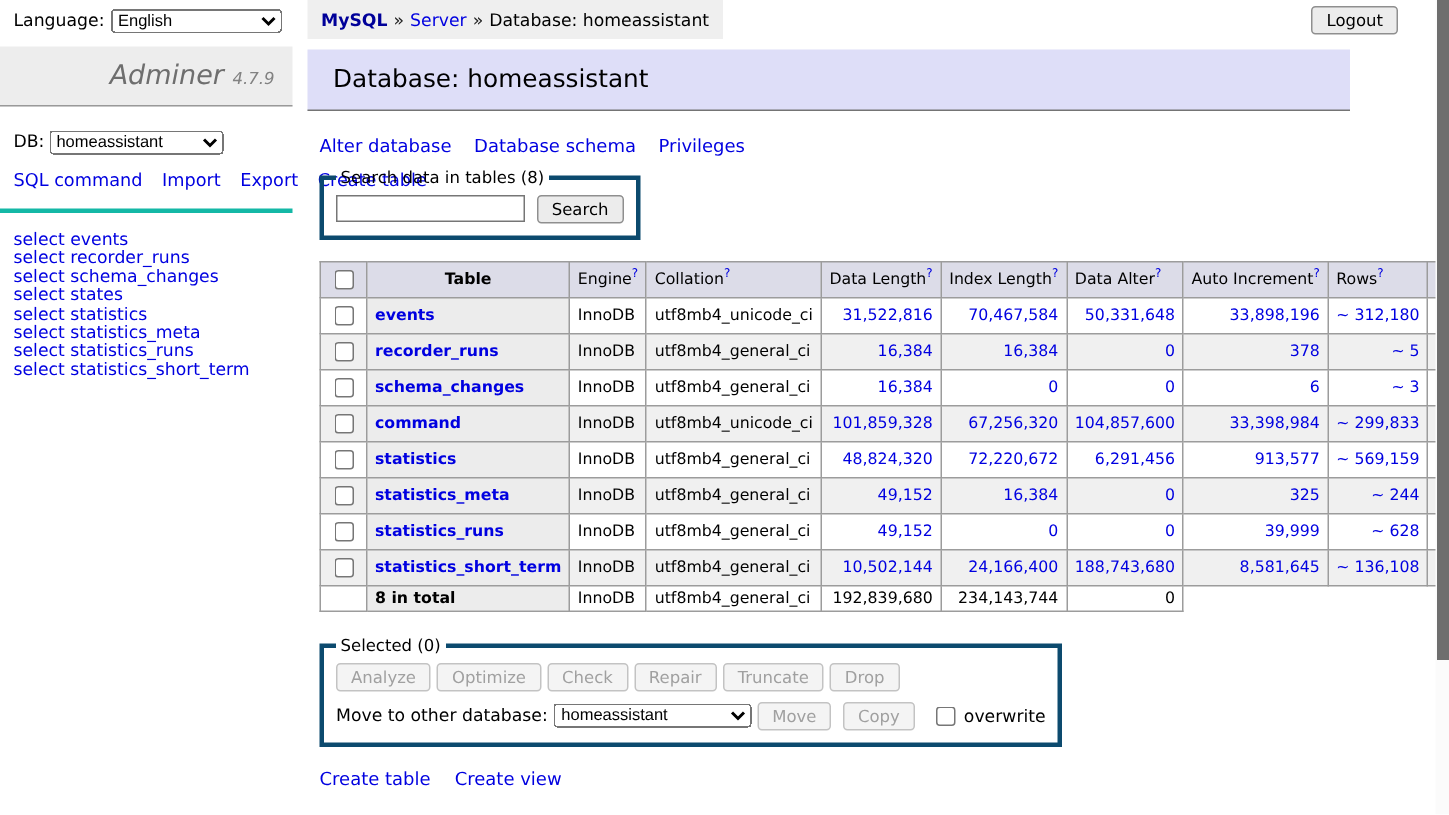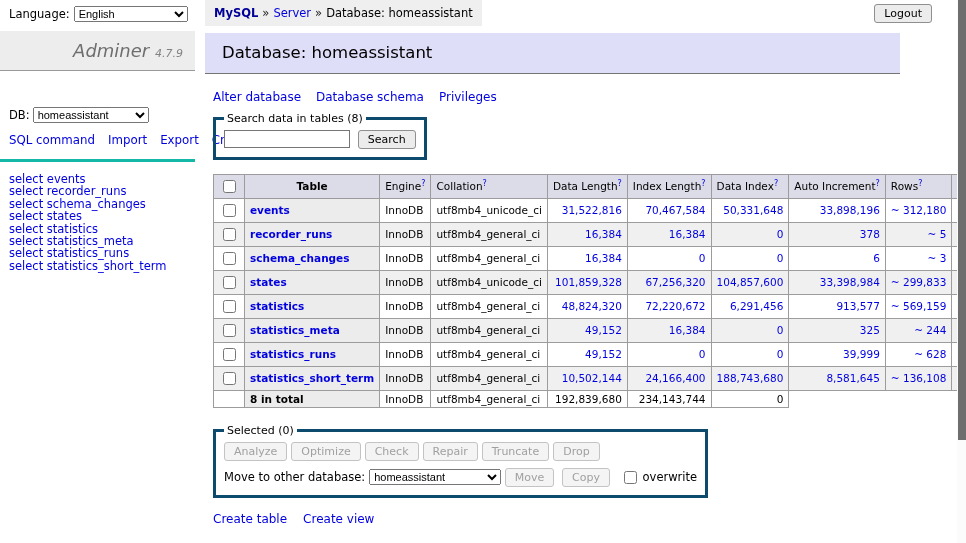--- a/index.html
+++ b/index.html
@@ -13,21 +13,21 @@
   
   .sidebar { position:absolute; left:0; top:0; width:195px; }
   .lang-row { padding:6px 0 0 9px; font-size:11.5px; }
   .lang-row select { width:112px; font-size:11px; margin-left:4px; }
   h1.brand {
     background:#ededed; border-bottom:1px solid #999;
     margin:9px 0 0 0; padding:9px 12px; font-size:18px; font-weight:normal;
     font-style:italic; color:#6e6e6e;text-align:right;
   }
   h1.brand .version { font-size:11px; color:#828282; }
-  .db-row { padding:16px 0 0 9px; font-size:11.5px;margin-top:20px; }
+  .db-row { padding:16px 0 0 9px; font-size:11.5px; }
   .db-row select { width:114px; font-size:11px; margin-left:3px; }
   .side-actions { padding:11px 9px 11px 9px; border-bottom:3px solid #14b8a6; font-size:11.8px; line-height:1.18; width:177px;text-align:right; }
   .side-actions a { margin-right:13px; white-space:nowrap; }
   .table-links { padding:11px 0 0 9px; font-size:11.5px; }
   .table-links a { display:block; line-height:12.4px; white-space:nowrap; }
 
   
   .content { position:absolute; left:205px; top:0; width:712px; }
   .breadcrumb { display:inline-block; background:#efefef; padding:6px 9px 6px 9px; font-size:11.5px; }
   .breadcrumb .sep { color:#222; margin:0 4px; }
@@ -131,21 +131,21 @@
 
   <table class="tables">
     <thead>
         <tr id="tables-head-row">
           <th class="chk"><input type="checkbox" style=""></th>
           <th class="col-table"><span>Table</span></th>
           <th><span>Engine</span><sup class="help"><a>?</a></sup></th>
           <th><span>Collation</span><sup class="help"><a>?</a></sup></th>
           <th><span>Data Length</span><sup class="help"><a>?</a></sup></th>
           <th><span>Index Length</span><sup class="help"><a>?</a></sup></th>
-          <th><span>Data Index</span><sup class="help"><a>?</a></sup></th>
+          <th><span>Data Alter</span><sup class="help"><a>?</a></sup></th>
           <th><span>Auto Increment</span><sup class="help"><a>?</a></sup></th>
           <th><span>Rows</span><sup class="help"><a>?</a></sup></th>
           <th><span>Comment</span></th>
         </tr>
       </thead>
     <tbody id="tables-body">
         <tr>
           <td class="chk"><input type="checkbox" style=""></td>
           <th><a>events</a></th>
           <td>InnoDB</td>
@@ -176,21 +176,21 @@
           <td>utf8mb4_general_ci</td>
           <td class="num"><a>16,384</a></td>
           <td class="num"><a>0</a></td>
           <td class="num"><a>0</a></td>
           <td class="num"><a>6</a></td>
           <td class="num"><a>~ 3</a></td>
           <td class="empty-comment"></td>
         </tr>
         <tr class="even">
           <td class="chk"><input type="checkbox" style=""></td>
-          <th><a>states</a></th>
+          <th><a>command</a></th>
           <td>InnoDB</td>
           <td>utf8mb4_unicode_ci</td>
           <td class="num"><a>101,859,328</a></td>
           <td class="num"><a>67,256,320</a></td>
           <td class="num"><a>104,857,600</a></td>
           <td class="num"><a>33,398,984</a></td>
           <td class="num"><a>~ 299,833</a></td>
           <td class="empty-comment"></td>
         </tr>
         <tr>

